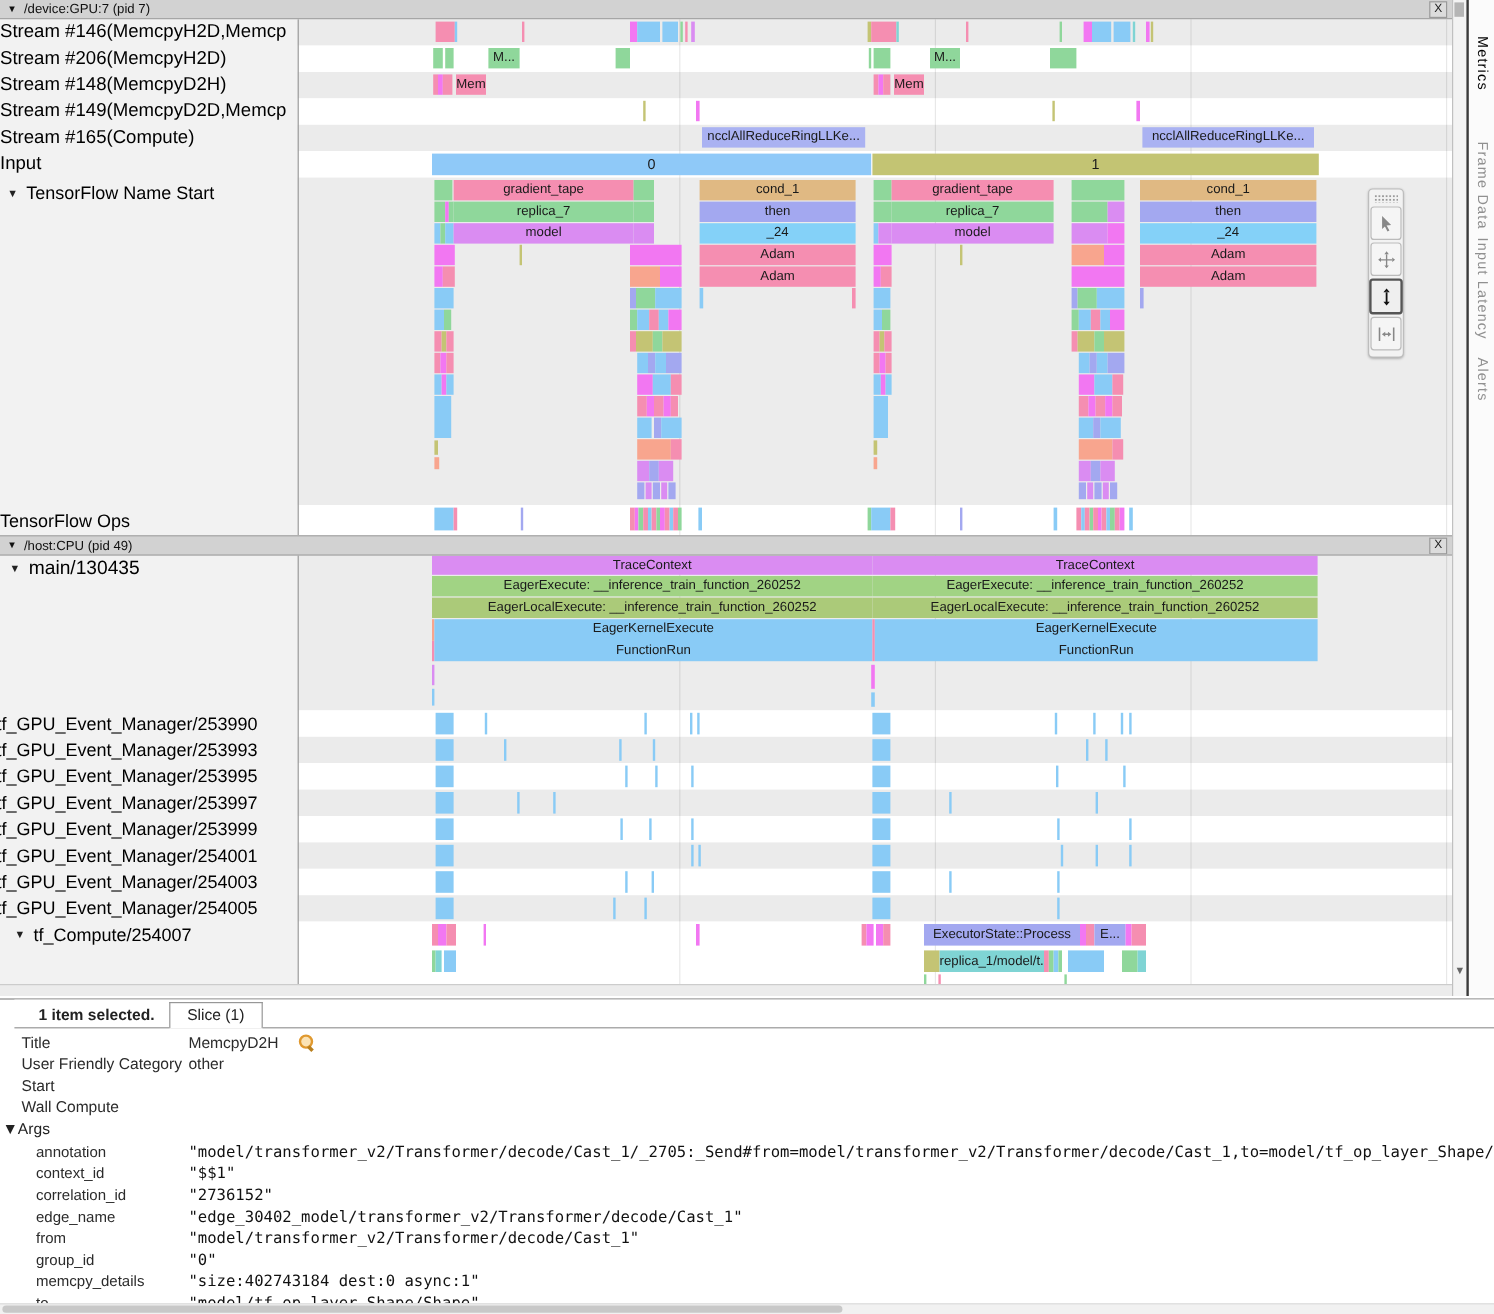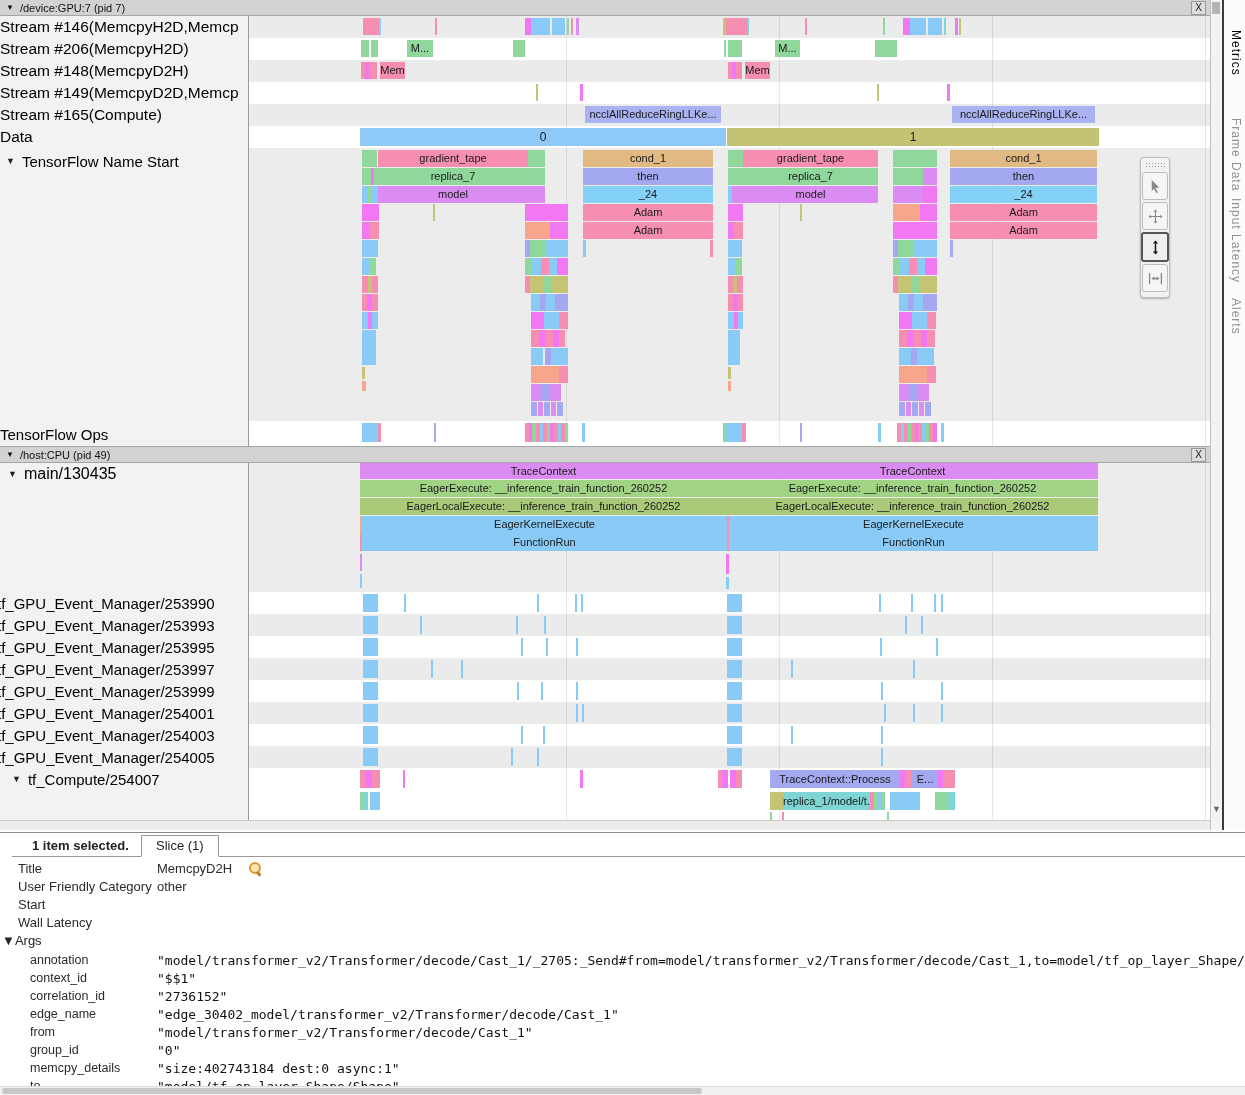--- a/index.html
+++ b/index.html
@@ -402,21 +402,21 @@
         <div class="slice" style="left: 881px; top: 748px; width: 2px; height: 18px; background: rgb(137, 203, 246); line-height: 18px; font-size: 11px;"></div>
         <div class="slice" style="left: 360px; top: 770px; width: 5px; height: 18px; background: rgb(245, 142, 177); line-height: 18px; font-size: 11px;"></div>
         <div class="slice" style="left: 365px; top: 770px; width: 7px; height: 18px; background: rgb(242, 119, 242); line-height: 18px; font-size: 11px;"></div>
         <div class="slice" style="left: 372px; top: 770px; width: 8px; height: 18px; background: rgb(245, 142, 177); line-height: 18px; font-size: 11px;"></div>
         <div class="slice" style="left: 403px; top: 770px; width: 2px; height: 18px; background: rgb(242, 119, 242); line-height: 18px; font-size: 11px;"></div>
         <div class="slice" style="left: 580px; top: 770px; width: 3px; height: 18px; background: rgb(242, 119, 242); line-height: 18px; font-size: 11px;"></div>
         <div class="slice" style="left: 718px; top: 770px; width: 4px; height: 18px; background: rgb(245, 142, 177); line-height: 18px; font-size: 11px;"></div>
         <div class="slice" style="left: 722px; top: 770px; width: 6px; height: 18px; background: rgb(242, 119, 242); line-height: 18px; font-size: 11px;"></div>
         <div class="slice" style="left: 730px; top: 770px; width: 6px; height: 18px; background: rgb(242, 119, 242); line-height: 18px; font-size: 11px;"></div>
         <div class="slice" style="left: 736px; top: 770px; width: 6px; height: 18px; background: rgb(245, 142, 177); line-height: 18px; font-size: 11px;"></div>
-        <div class="slice" style="left: 770px; top: 770px; width: 130px; height: 18px; background: rgb(163, 168, 240); line-height: 18px; font-size: 11px;">TraceContext::Process</div>
+        <div class="slice" style="left: 770px; top: 770px; width: 130px; height: 18px; background: rgb(163, 168, 240); line-height: 18px; font-size: 11px;">ExecutorState::Process</div>
         <div class="slice" style="left: 900px; top: 770px; width: 5px; height: 18px; background: rgb(242, 119, 242); line-height: 18px; font-size: 11px;"></div>
         <div class="slice" style="left: 905px; top: 770px; width: 7px; height: 18px; background: rgb(245, 142, 177); line-height: 18px; font-size: 11px;"></div>
         <div class="slice" style="left: 912px; top: 770px; width: 26px; height: 18px; background: rgb(163, 168, 240); line-height: 18px; font-size: 11px;">E...</div>
         <div class="slice" style="left: 938px; top: 770px; width: 5px; height: 18px; background: rgb(242, 119, 242); line-height: 18px; font-size: 11px;"></div>
         <div class="slice" style="left: 943px; top: 770px; width: 12px; height: 18px; background: rgb(245, 142, 177); line-height: 18px; font-size: 11px;"></div>
         <div class="slice" style="left: 360px; top: 792px; width: 3px; height: 18px; background: rgb(143, 215, 155); line-height: 18px; font-size: 11px;"></div>
         <div class="slice" style="left: 363px; top: 792px; width: 5px; height: 18px; background: rgb(127, 212, 212); line-height: 18px; font-size: 11px;"></div>
         <div class="slice" style="left: 370px; top: 792px; width: 10px; height: 18px; background: rgb(137, 203, 246); line-height: 18px; font-size: 11px;"></div>
         <div class="slice" style="left: 770px; top: 792px; width: 13px; height: 18px; background: rgb(196, 196, 116); line-height: 18px; font-size: 11px;"></div>
         <div class="slice" style="left: 783px; top: 792px; width: 87px; height: 18px; background: rgb(127, 212, 212); line-height: 18px; font-size: 11px;">replica_1/model/t...</div>
@@ -447,21 +447,21 @@
         <div class="rowlab" style="left: 0px; top: 61px; font-size: 15.5px; height: 20px;">
           <span>Stream #148(MemcpyD2H)</span>
         </div>
         <div class="rowlab" style="left: 0px; top: 83px; font-size: 15.5px; height: 20px;">
           <span>Stream #149(MemcpyD2D,Memcp</span>
         </div>
         <div class="rowlab" style="left: 0px; top: 105px; font-size: 15.5px; height: 20px;">
           <span>Stream #165(Compute)</span>
         </div>
         <div class="rowlab" style="left: 0px; top: 127px; font-size: 15.5px; height: 20px;">
-          <span>Data</span>
+          <span>Input</span>
         </div>
         <div class="rowlab" style="left: 6px; top: 151px; font-size: 15px; height: 20px;">
           <span class="tri">▼</span>
           <span>TensorFlow Name Start</span>
         </div>
         <div class="rowlab" style="left: 0px; top: 424px; font-size: 15px; height: 20px;">
           <span>TensorFlow Ops</span>
         </div>
         <div class="rowlab" style="left: 8px; top: 464px; font-size: 16px; height: 20px;">
           <span class="tri">▼</span>
@@ -566,21 +566,21 @@
         </div>
         <div class="frow" style="top: 46px;">
           <span class="k">User Friendly Category</span>
           <span class="v">other</span>
         </div>
         <div class="frow" style="top: 64px;">
           <span class="k">Start</span>
           <span class="v"></span>
         </div>
         <div class="frow" style="top: 82px;">
-          <span class="k">Wall Latency</span>
+          <span class="k">Wall Compute</span>
           <span class="v"></span>
         </div>
       </div>
     <div class="argshdr" id="argshdr" style="top:100px;">
       <span>▼</span><span>Args</span>
     </div>
     <div id="dargs">
         <div class="arow" style="top: 120px;">
           <span class="k">annotation</span>
           <span class="v">"model/transformer_v2/Transformer/decode/Cast_1/_2705:_Send#from=model/transformer_v2/Transformer/decode/Cast_1,to=model/tf_op_layer_Shape/Shape#::#edge"</span>

